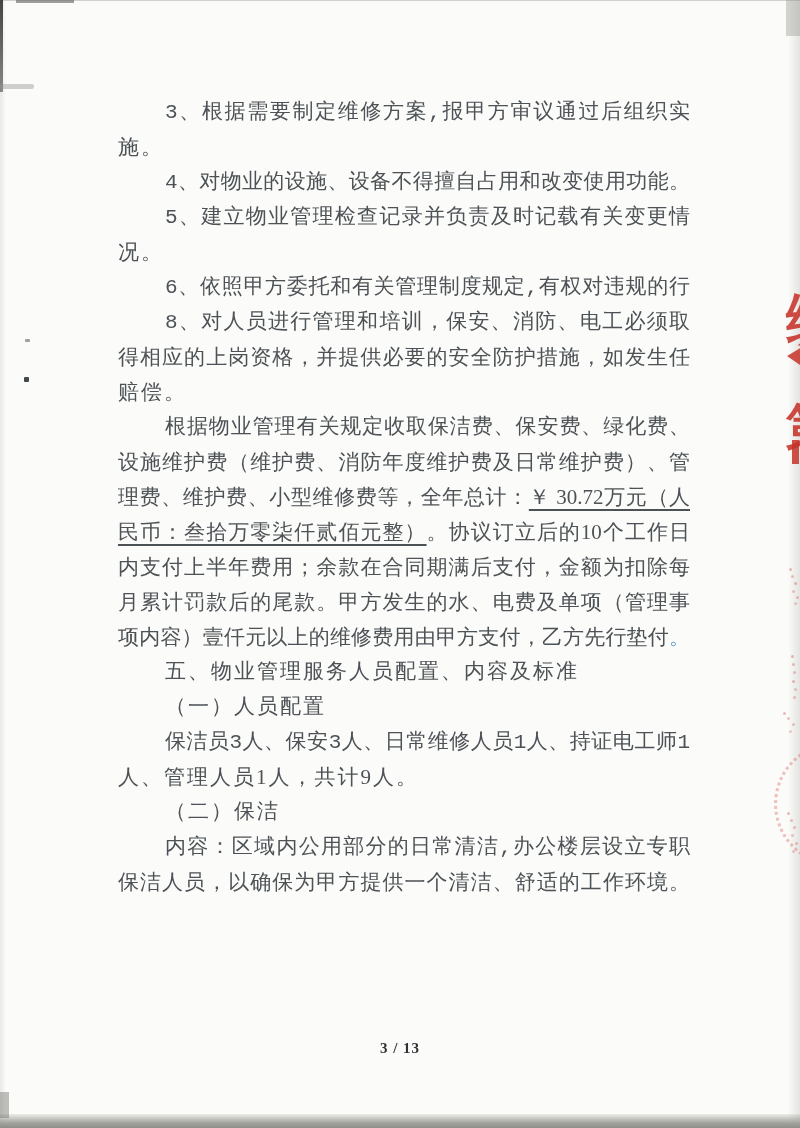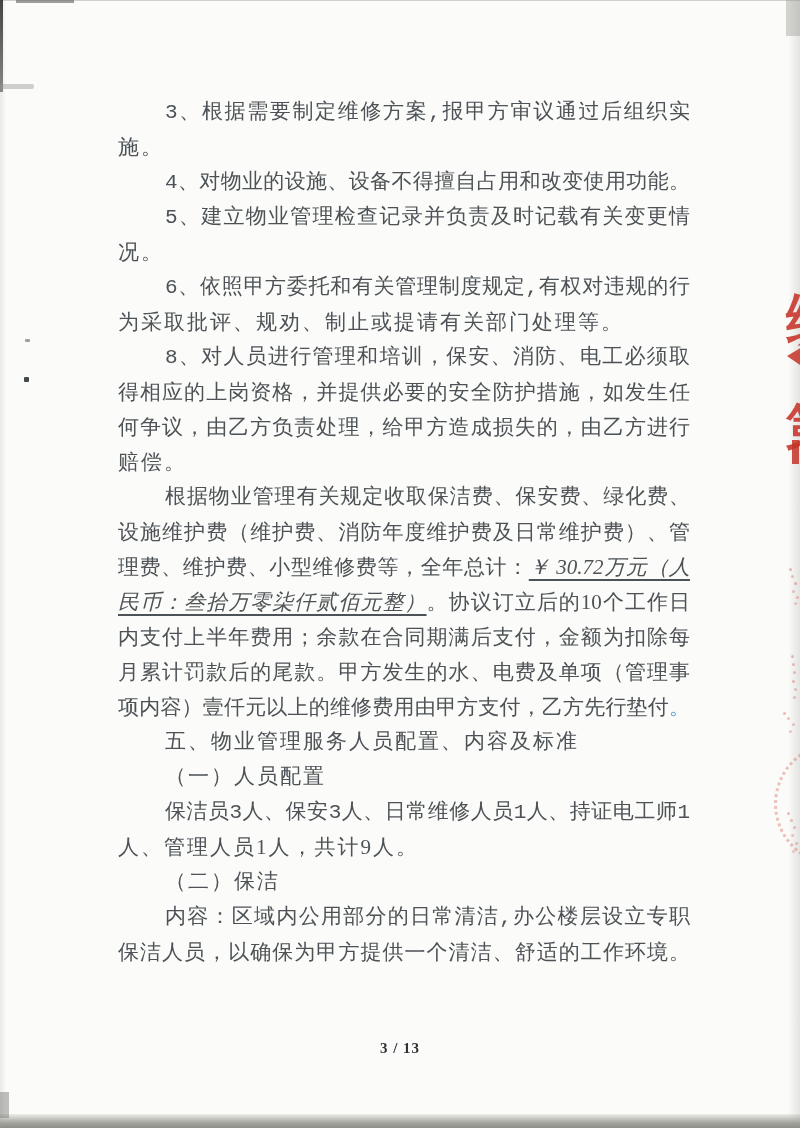--- a/index.html
+++ b/index.html
@@ -16,21 +16,20 @@
   }
   .line.indent { padding-left:47px;font-family:Liberation Mono, monospace; }
   .line.fill {
     white-space:normal; letter-spacing:normal;
     text-align:justify; text-align-last:justify;
   }
   .line span.underline {
     text-decoration:underline;
     text-underline-offset:5px;
     text-decoration-thickness:1.5px;
-    font-style:italic;
   }
   .line span.blue { color:#4a90c8; }
   
   .footer {
     position:absolute; left:0; top:1040px; width:800px; height:20px;
     text-align:center; font-size:15px; font-weight:bold; color:#2d3237;
     letter-spacing:1px;
   }
   
   .stamp-char {
@@ -112,24 +111,22 @@
   <div class="speck speck-g3"></div>
   <div class="speck speck-g4"></div>
 
   <div class="doc-body">
       <div class="line indent fill"><span>3、根据需要制定维修方案,报甲方审议通过后组织实</span></div>
       <div class="line"><span>施。</span></div>
       <div class="line indent fill"><span>4、对物业的设施、设备不得擅自占用和改变使用功能。</span></div>
       <div class="line indent fill"><span>5、建立物业管理检查记录并负责及时记载有关变更情</span></div>
       <div class="line"><span>况。</span></div>
       <div class="line indent fill"><span>6、依照甲方委托和有关管理制度规定,有权对违规的行</span></div>
-      <div class="line"><span>为采取批评、规劝、制止或提请有关部门处理等。</span></div>
       <div class="line indent fill"><span>8、对人员进行管理和培训，保安、消防、电工必须取</span></div>
       <div class="line fill"><span>得相应的上岗资格，并提供必要的安全防护措施，如发生任</span></div>
-      <div class="line fill"><span>何争议，由乙方负责处理，给甲方造成损失的，由乙方进行</span></div>
       <div class="line"><span>赔偿。</span></div>
       <div class="line indent fill"><span>根据物业管理有关规定收取保洁费、保安费、绿化费、</span></div>
       <div class="line fill"><span>设施维护费（维护费、消防年度维护费及日常维护费）、管</span></div>
       <div class="line fill"><span>理费、维护费、小型维修费等，全年总计：</span><span class="underline">￥ 30.72万元（人</span></div>
       <div class="line fill"><span class="underline">民币：叁拾万零柒仟贰佰元整）</span><span>。协议订立后的10个工作日</span></div>
       <div class="line fill"><span>内支付上半年费用；余款在合同期满后支付，金额为扣除每</span></div>
       <div class="line fill"><span>月累计罚款后的尾款。甲方发生的水、电费及单项（管理事</span></div>
       <div class="line fill"><span>项内容）壹仟元以上的维修费用由甲方支付，乙方先行垫付</span><span class="blue">。</span></div>
       <div class="line indent"><span>五、物业管理服务人员配置、内容及标准</span></div>
       <div class="line indent"><span>（一）人员配置</span></div>

